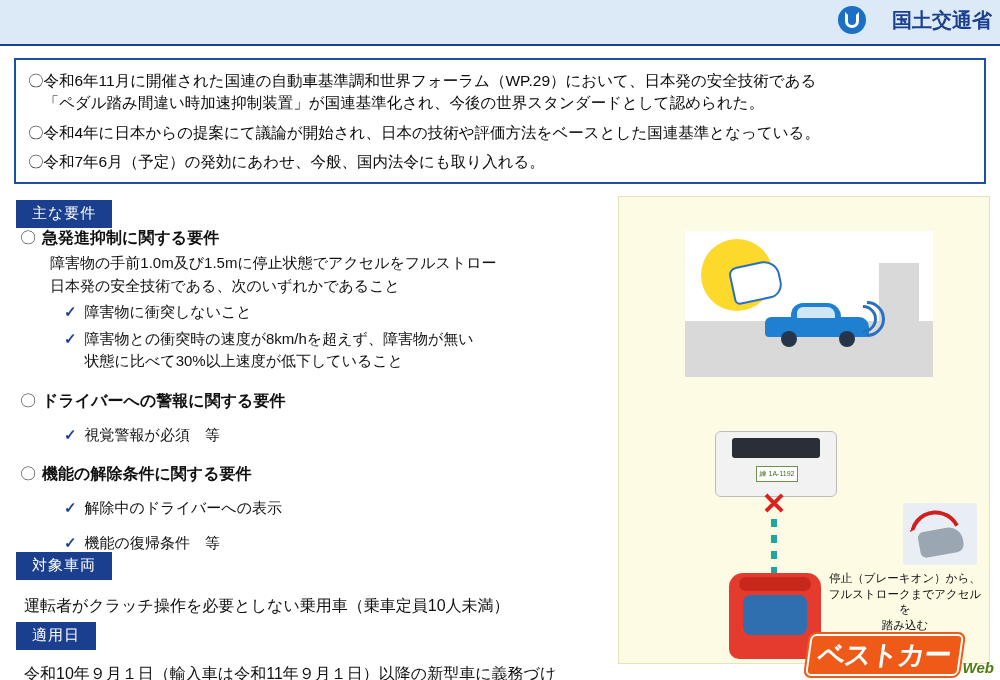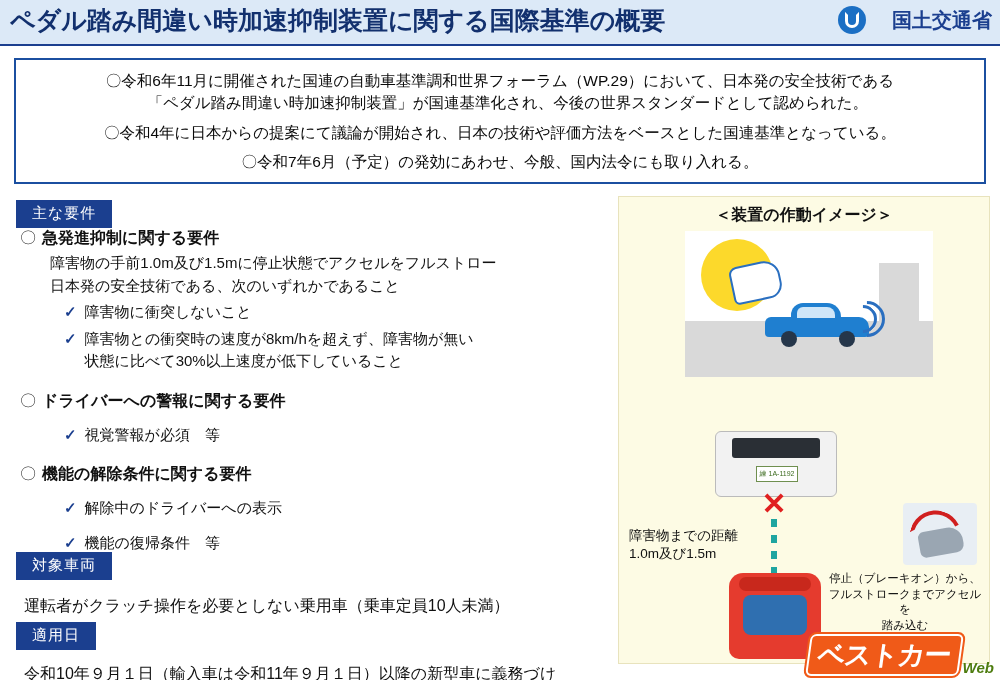--- a/index.html
+++ b/index.html
@@ -72,21 +72,20 @@
   .summary-box {
     position: absolute;
     left: 14px;
     top: 58px;
     width: 972px;
     height: 126px;
     border: 2px solid #1b4fa0;
     box-sizing: border-box;
     background: #ffffff;
     padding: 10px 12px 8px 12px;
-    text-align: center;
   }
   .summary-line {
     font-size: 15.5px;
     line-height: 1.45;
     color: #0a0a0a;
     margin-bottom: 7px;
     white-space: pre-line;
   }
 
   
@@ -385,21 +384,20 @@
     font-size: 15px;
     font-weight: bold;
     color: #4d7c0f;
     font-style: italic;
   }
 </style>
 </head>
 <body>
 
 <div class="header">
-  <div class="header-title">ペダル踏み間違い時加速抑制装置に関する国際基準の概要</div>
   <div class="ministry">
     <div class="ministry-logo"></div>
     <div class="ministry-name">国土交通省</div>
   </div>
 </div>
 
 <div class="summary-box">
   <div class="summary-line">〇令和6年11月に開催された国連の自動車基準調和世界フォーラム（WP.29）において、日本発の安全技術である
 　「ペダル踏み間違い時加速抑制装置」が国連基準化され、今後の世界スタンダードとして認められた。</div>
   <div class="summary-line">〇令和4年に日本からの提案にて議論が開始され、日本の技術や評価方法をベースとした国連基準となっている。</div>
@@ -464,21 +462,20 @@
 
 <div class="pill-wrap" style="top:622px;">
   <span class="pill">適用日</span>
 </div>
 <div style="position:absolute; left:0; top:656px; width:620px;">
   <div class="plain-line">令和10年９月１日（輸入車は令和11年９月１日）以降の新型車に義務づけ</div>
 </div>
 
 <div class="right-panel">
 
-  <div class="panel-caption">＜装置の作動イメージ＞</div>
 
   <div class="illus-top">
     <div class="road"></div>
     <div class="wall"></div>
     <div class="pedal-circle">
       <div class="pedal-foot"></div>
     </div>
     <div class="car-side">
       <div class="body"></div>
       <div class="cabin"></div>
@@ -496,22 +493,20 @@
     <div class="rear-car">
       <div class="glass"></div>
       <div class="plate">練 1A-1192</div>
     </div>
     <div class="red-x">✕</div>
     <div class="dashline"></div>
     <div class="front-car">
       <div class="hood"></div>
       <div class="roof"></div>
     </div>
-    <div class="dist-label">障害物までの距離
-1.0m及び1.5m</div>
     <div class="pedal-photo">
       <div class="arrow"></div>
       <div class="shoe"></div>
     </div>
     <div class="pedal-note">停止（ブレーキオン）から、
 フルストロークまでアクセルを
 踏み込む</div>
   </div>
 
 </div>

